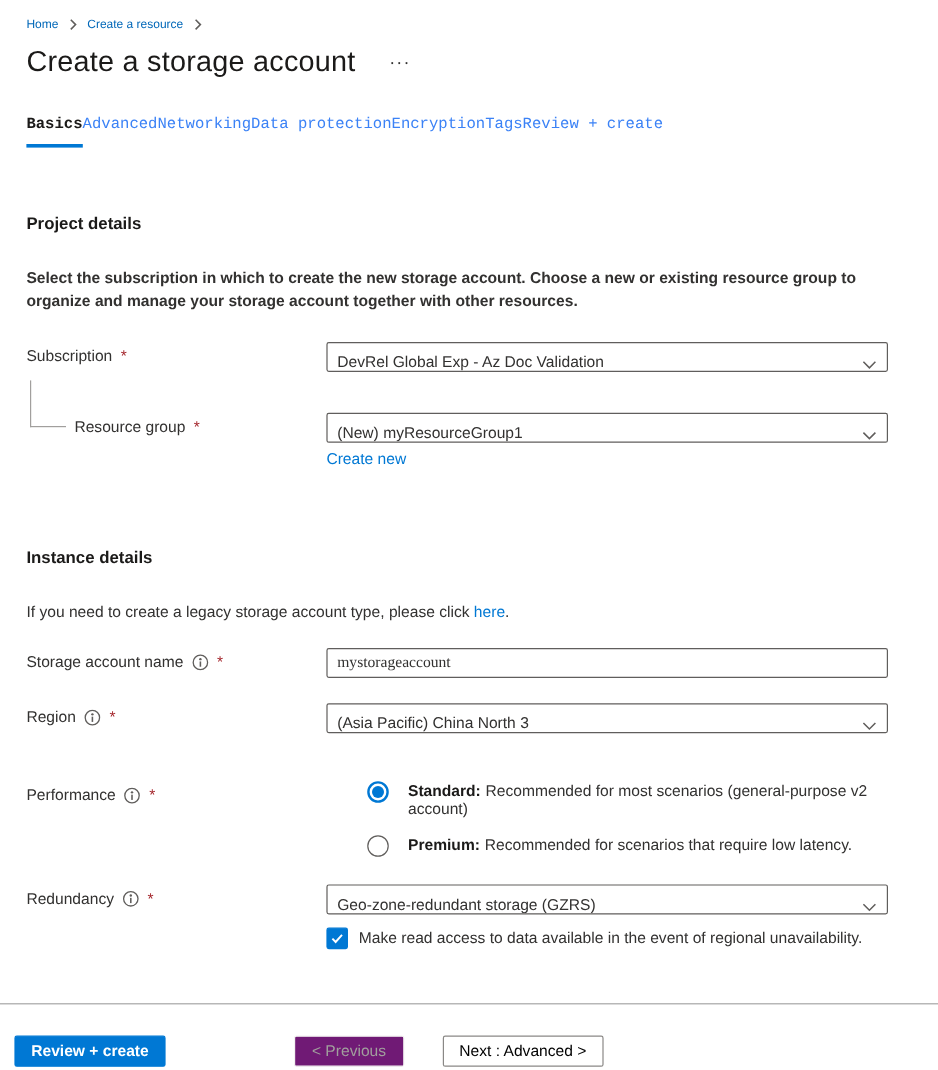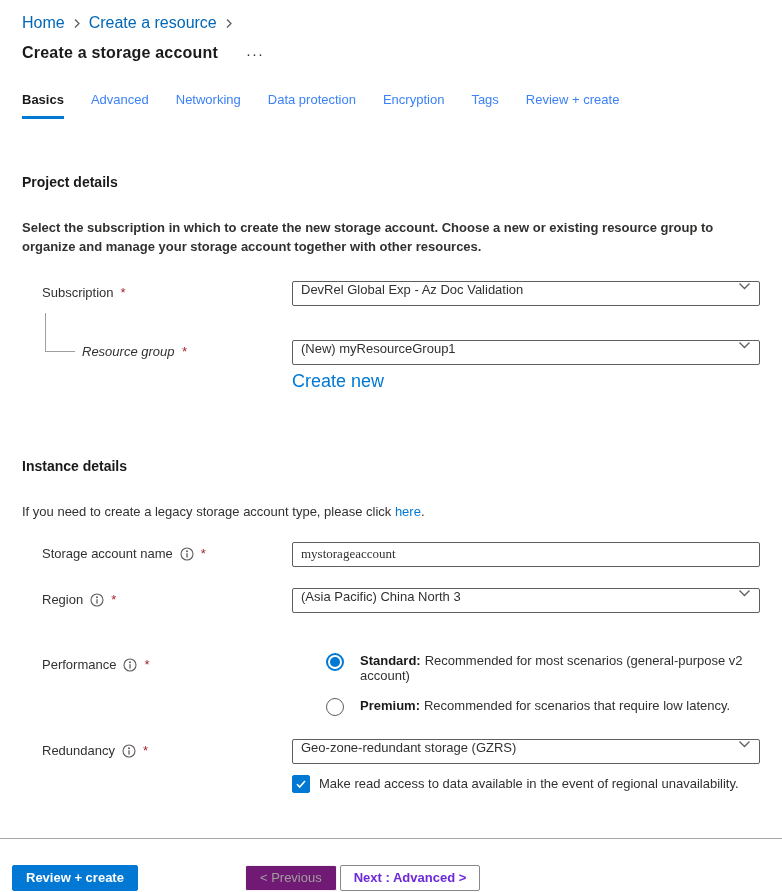--- a/index.html
+++ b/index.html
@@ -5,66 +5,66 @@
   * { box-sizing: border-box; margin: 0; padding: 0; }
   html, body { background: #ffffff; }
   body {
     width: 782px; height: 892px;
     font-family: "Liberation Sans", "DejaVu Sans", sans-serif;
     color: #323130; font-size: 13px; overflow: hidden;
   }
   .content { padding: 0 22px; }
 
   
-  .breadcrumb { display: flex; align-items: center; gap: 7px; padding: 14px 0 0 22px; font-size: 16px; }
+  .breadcrumb { display: flex; align-items: center; gap: 7px; padding: 14px 0 0 22px; font-size: 10px; }
   .breadcrumb a { color: #0067b8; text-decoration: none; cursor: pointer; }
   .crumb-sep { color: #605e5c; display: inline-flex; margin-top: 1px; }
 
   
   .title-row { display: flex; align-items: center; gap: 24px; padding: 12px 0 0 22px; }
-  .page-title { font-size: 16px; font-weight: 700; color: #1b1a19; letter-spacing: 0.2px; }
+  .page-title { font-size: 24px; font-weight: 400; color: #1b1a19; letter-spacing: 0.2px; }
   .more-options { color: #323130; font-size: 15px; letter-spacing: 1px; cursor: pointer; padding: 0 4px; user-select: none; }
 
   
-  .tabs { display: flex; gap: 27px; padding: 30px 0 0 22px; }
+  .tabs { display: flex; padding: 30px 0 0 22px; font-family: Liberation Mono, monospace; }
   .tab { font-size: 13px; color: #3b82f6; padding-bottom: 9px; cursor: pointer; border-bottom: 3px solid transparent; }
   .tab.active { font-weight: 700; color: #1b1a19; border-bottom-color: #0078d4; }
 
   
   .section-heading { font-size: 14px; font-weight: 700; color: #1b1a19; }
   .section-desc { margin-top: 29px; max-width: 726px; line-height: 1.45; color: #323130; font-weight: bold; }
   #project-heading { margin-top: 55px; }
   #instance-heading { margin-top: 66px; }
   .legacy-note { margin-top: 30px; }
   .link { color: #0078d4; text-decoration: none; cursor: pointer; }
 
   
   .form-row { display: flex; align-items: flex-start; }
-  .label-cell { width: 250px; flex: 0 0 250px; padding-top: 4px; display: flex; align-items: flex-start; gap: 7px; margin-left: 20px; }
+  .label-cell { width: 250px; flex: 0 0 250px; padding-top: 4px; display: flex; align-items: flex-start; gap: 7px; }
   .control-cell { width: 468px; flex: 0 0 468px; }
   .required { color: #a4262c; font-size: 13px; }
 
   .info-icon { display: inline-flex; margin-top: 1px; }
 
   
   .dropdown, .text-input {
     width: 100%; height: 25px; border: 1px solid #605e5c; border-radius: 2px;
-    background: #fff; display: flex; align-items: flex-start; padding: 0 8px;
+    background: #fff; display: flex; align-items: flex-end; padding: 0 8px;
     font-size: 13px; color: #323130; cursor: pointer;
   }
   .dropdown .dd-value { flex: 1 1 auto; white-space: nowrap; overflow: hidden; }
   .dd-chevron { display: inline-flex; color: #605e5c; margin-left: 8px; }
   .text-input { font-family: Liberation Serif, serif; cursor: text; outline: none; }
 
   #subscription-row { margin-top: 24px; }
   #resource-group-row { margin-top: 34px; }
-  .rg-label { position: relative; padding-left: 40px; font-style: italic; }
+  .rg-label { position: relative; padding-left: 40px; }
   .rg-connector { position: absolute; left: 3px; top: -27px; width: 30px; height: 39px;
     border-left: 1px solid #a19f9d; border-bottom: 1px solid #a19f9d; }
-  .create-new { display: inline-block; margin-top: 6px; font-size: 18px; }
+  .create-new { display: inline-block; margin-top: 6px; font-size: 13px; }
 
   #storage-name-row { margin-top: 23px; }
   #region-row { margin-top: 21px; }
   #performance-row { margin-top: 40px; }
   #redundancy-row { margin-top: 23px; }
 
   
   .radio-option { display: flex; align-items: flex-start; gap: 16px; cursor: pointer; padding-left: 34px; }
   .radio-option + .radio-option { margin-top: 15px; }
   .radio-circle { width: 18px; height: 18px; border-radius: 50%; border: 1px solid #605e5c; background: #fff; flex: 0 0 18px; position: relative; }
@@ -79,21 +79,21 @@
   .checkbox { width: 18px; height: 18px; border-radius: 2px; background: #0078d4; border: 1px solid #0078d4;
     display: inline-flex; align-items: center; justify-content: center; cursor: pointer; flex: 0 0 18px; }
 
   
   .footer-divider { margin-top: 45px; border-top: 1px solid #a6a6a6; width: 782px; }
   .footer { display: flex; align-items: center; padding: 26px 0 0 12px; }
   .btn { font-size: 13px; height: 26px; display: inline-flex; align-items: center; justify-content: center;
     border-radius: 2px; cursor: pointer; font-family: inherit; }
   .btn-primary { background: #0078d4; color: #fff; font-weight: 700; border: 1px solid #0078d4; padding: 0 13px; }
   .btn-disabled { background: #701a75; color: #a19f9d; border: 1px solid #f3f2f1; padding: 0 14px; margin-left: 107px; cursor: default; }
-  .btn-secondary { background: #fff; color: #6d28d9; border: 1px solid #8a8886; padding: 0 13px; margin-left: 3px; font-weight: bold; }
+  .btn-secondary { background: #fff; color: #000000; border: 1px solid #8a8886; padding: 0 13px; margin-left: 32px; }
 </style>
 </head>
 <body>
 
 <nav class="breadcrumb">
   <a>Home</a>
   <span class="crumb-sep">
     <svg width="10" height="11" viewBox="0 0 10 11">
         <path d="M3 1.5 L7 5.5 L3 9.5" fill="none" stroke="#605e5c" stroke-width="1.3"></path>
       </svg>

